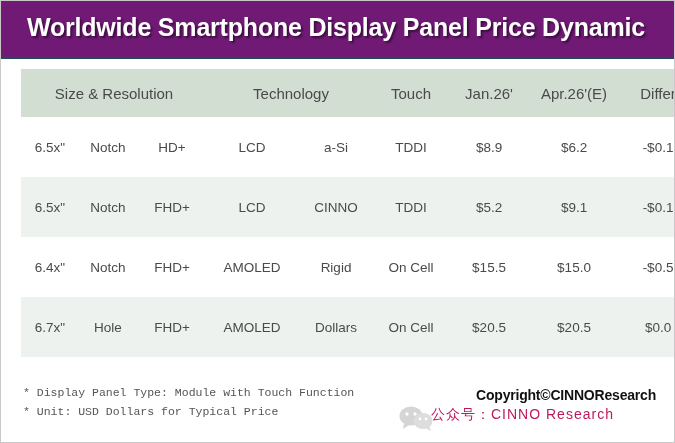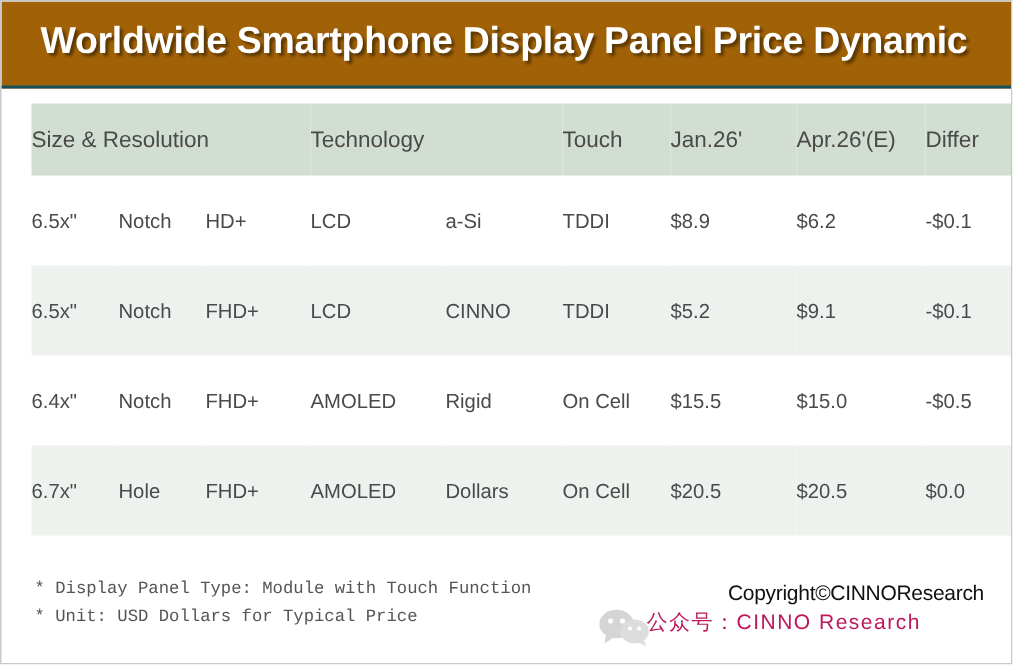--- a/index.html
+++ b/index.html
@@ -20,21 +20,21 @@
     overflow: hidden;
   }
 
   
   .title-bar {
     position: absolute;
     left: 0;
     top: 0;
     width: 675px;
     height: 58px;
-    background: #a16207;
+    background: #701a75;
     box-sizing: border-box;
   }
   .title-bar::after {
     content: "";
     position: absolute;
     left: 0; right: 0; bottom: 0;
     height: 2px;
     background: #17505a;
   }
   .title-text {
@@ -59,21 +59,21 @@
   table.panel-table {
     border-collapse: collapse;
     width: 638px;
     table-layout: fixed;
   }
   table.panel-table th,
   table.panel-table td {
     padding: 0;
     margin: 16px;
     border: none;
-    text-align: left;
+    text-align: center;
     color: #4a4a4a;
     font-weight: normal;
   }
   thead tr {
     background: #d3ded3;
   }
   thead th {
     height: 48px;
     font-size: 15px;
     color: #3a3a3a;
@@ -114,21 +114,21 @@
     font-family: Liberation Mono, monospace;
   }
   .notes div { }
 
   
   .copyright {
     position: absolute;
     right: 18px;
     top: 386px;
     font-size: 14px;
-    font-weight: normal;
+    font-weight: bold;
     color: #111111;
     white-space: nowrap;
     letter-spacing: -0.2px;
   }
   .watermark {
     position: absolute;
     left: 430px;
     top: 405px;
     font-size: 14px;
     color: #be185d;

